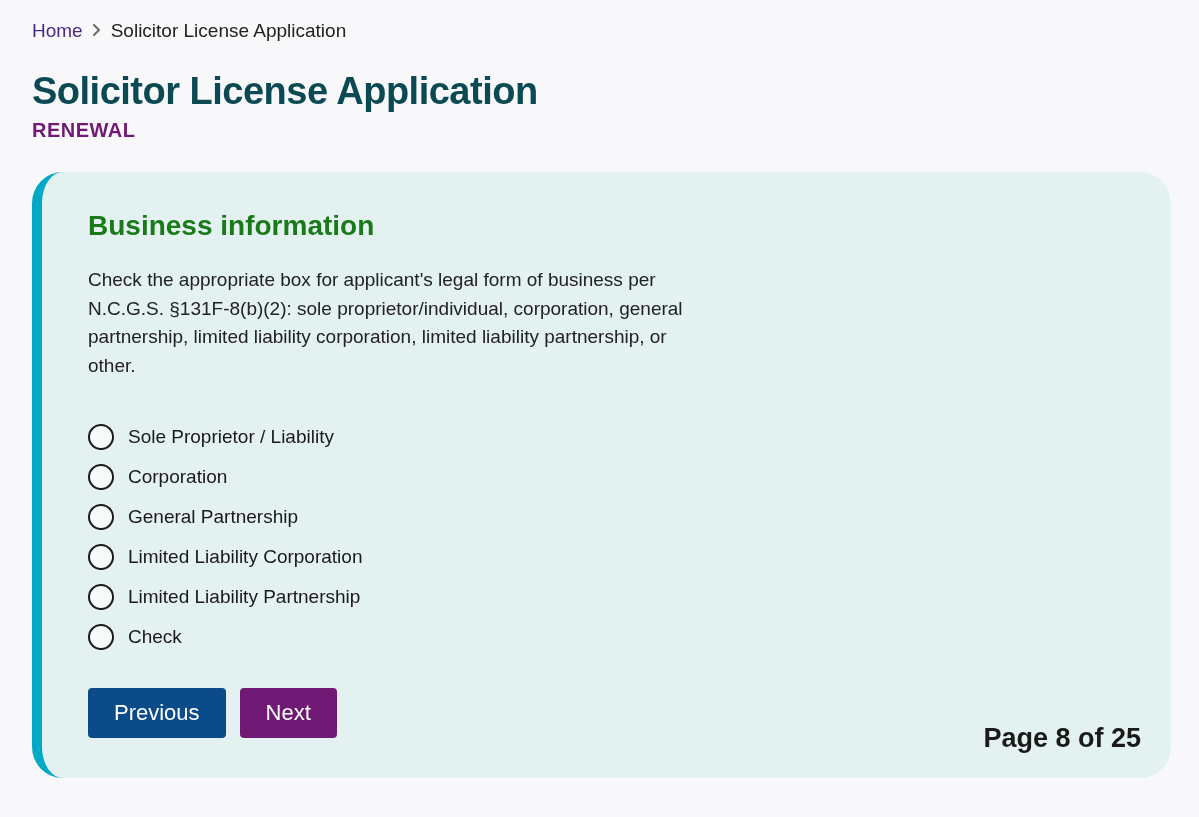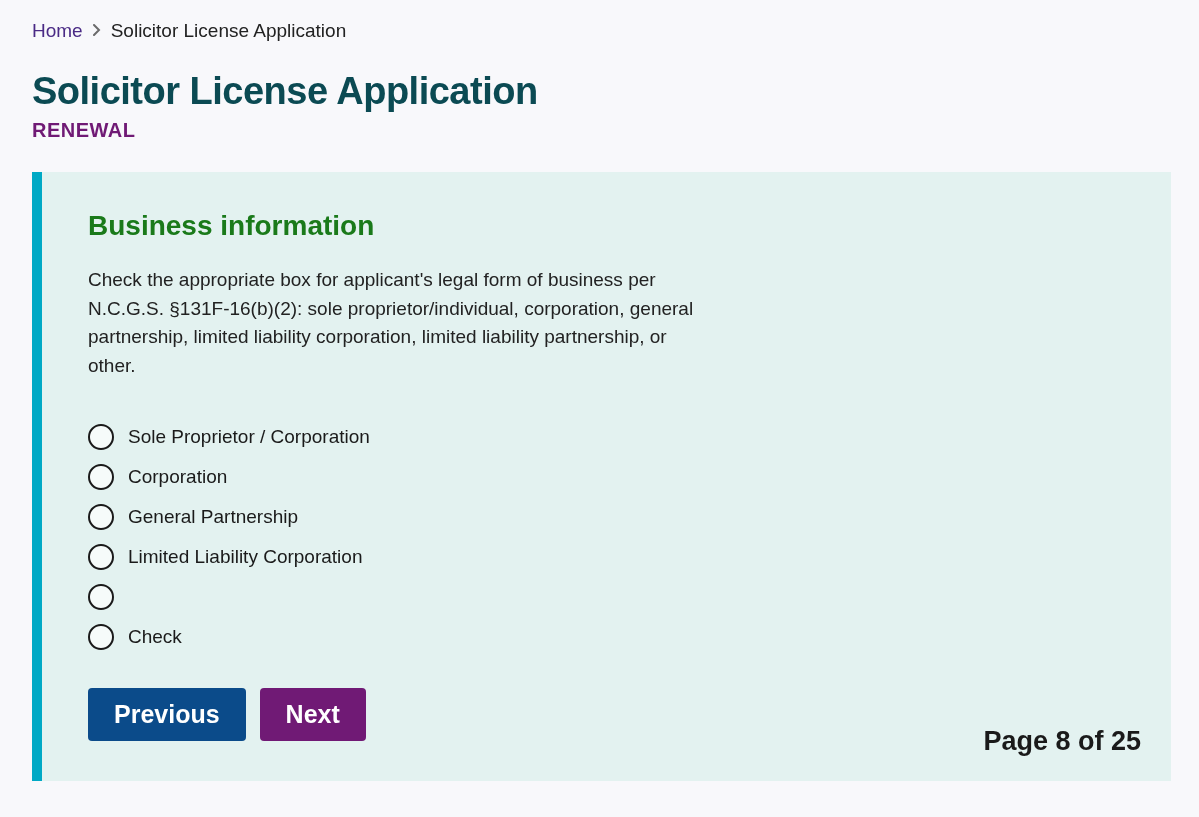--- a/index.html
+++ b/index.html
@@ -43,20 +43,21 @@
     color: #701a75;
     letter-spacing: 0.5px;
     margin-bottom: 30px;
   }
   .panel {
     border-left: 10px solid #00a9c5;
     background: #e3f2f0;
     padding: 38px 46px 40px 46px;
     position: relative;
     min-height: 560px;
+    border-radius: 31px;
   }
   .section-heading {
     color: #1a7a1a;
     font-size: 28px;
     font-weight: 700;
     margin: 0 0 24px 0;
   }
   .instructions {
     font-size: 19px;
     line-height: 1.5;
@@ -88,22 +89,22 @@
     font-size: 19px;
     color: #1a1a1a;
   }
   .button-row {
     display: flex;
     gap: 14px;
   }
   .btn {
     border: none;
     border-radius: 4px;
-    font-size: 25px;
-    font-weight: 700;
+    font-size: 22px;
+    font-weight: 400;
     padding: 12px 26px;
     cursor: pointer;
     color: #fff;
   }
   .btn-prev {
     background: #0b4b8a;
   }
   .btn-next {
     background: #701a75;
   }
@@ -131,41 +132,42 @@
     <span class="current">Solicitor License Application</span>
   </nav>
 
   <h1 class="title">Solicitor License Application</h1>
   <div class="subtitle">RENEWAL</div>
 
   <div class="panel">
 
     <h2 class="section-heading">Business information</h2>
 
-    <p class="instructions">Check the appropriate box for applicant's legal form of business per N.C.G.S. §131F-16(b)(2): sole proprietor/individual, corporation, general partnership, limited liability corporation, limited liability partnership, or other.</p>
+    <p class="instructions">Check the appropriate box for applicant's legal form of business per N.C.G.S. §131F-8(b)(2): sole proprietor/individual, corporation, general partnership, limited liability corporation, limited liability partnership, or other.</p>
 
     <div class="radio-group">
       <label class="radio-item">
         <span class="radio-circle"></span>
-        <span class="radio-label">Sole Proprietor / Corporation</span>
+        <span class="radio-label">Sole Proprietor / Liability</span>
       </label>
       <label class="radio-item">
         <span class="radio-circle"></span>
         <span class="radio-label">Corporation</span>
       </label>
       <label class="radio-item">
         <span class="radio-circle"></span>
         <span class="radio-label">General Partnership</span>
       </label>
       <label class="radio-item">
         <span class="radio-circle"></span>
         <span class="radio-label">Limited Liability Corporation</span>
       </label>
       <label class="radio-item">
         <span class="radio-circle"></span>
+        <span class="radio-label">Limited Liability Partnership</span>
       </label>
       <label class="radio-item">
         <span class="radio-circle"></span>
         <span class="radio-label">Check</span>
       </label>
     </div>
 
     <div class="button-row">
       <button class="btn btn-prev">Previous</button>
       <button class="btn btn-next">Next</button>

